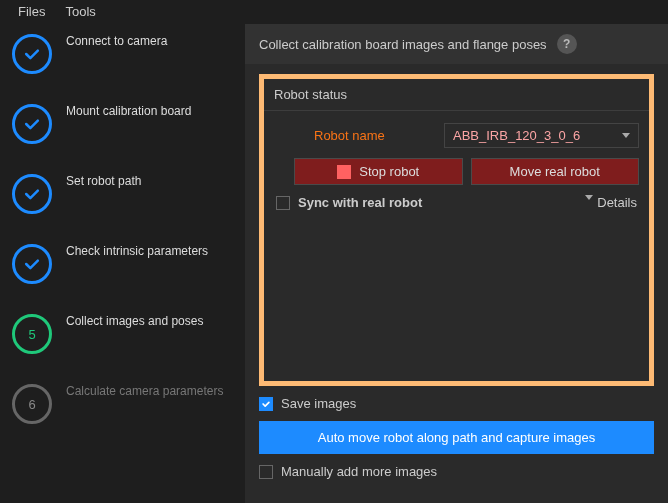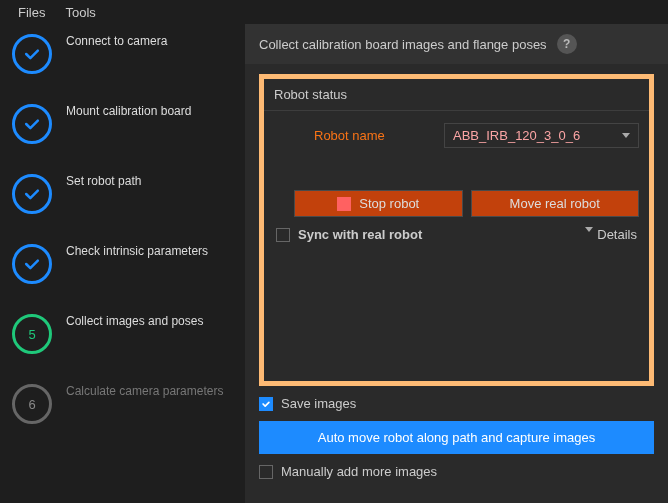--- a/index.html
+++ b/index.html
@@ -8,21 +8,21 @@
   height: 503px;
   background: #1e1e1e;
   font-family: -apple-system, "Segoe UI", Arial, sans-serif;
   font-size: 13px;
   color: #ccc;
   overflow: hidden;
 }
 .menubar {
   height: 24px;
   display: flex;
-  align-items: center;
+  align-items: flex-end;
   padding: 2px 8px;
   background: #1e1e1e;
 }
 .menubar span {
   padding: 3px 10px;
   color: #ccc;
   cursor: pointer;
 }
 .body-row {
   display: flex;
@@ -116,31 +116,30 @@
   border: 1px solid #444;
   padding: 4px 8px;
   display: flex;
   align-items: center;
   justify-content: space-between;
   cursor: pointer;
 }
 .btn-row { display: flex; gap: 8px; }
 .btn {
   flex: 1;
-  background: #c2410c;
+  background: #7f1d1d;
   border: 1px solid #4a4a4a;
   color: #ddd;
   padding: 5px 10px;
   text-align: center;
   cursor: pointer;
   display: flex;
   align-items: center;
   justify-content: center;
   gap: 8px;
-  margin-top: 32px;
 }
 .stop-square {
   width: 14px;
   height: 14px;
   background: #ff6161;
 }
 .sync-row {
   display: flex;
   align-items: center;
   justify-content: space-between;

